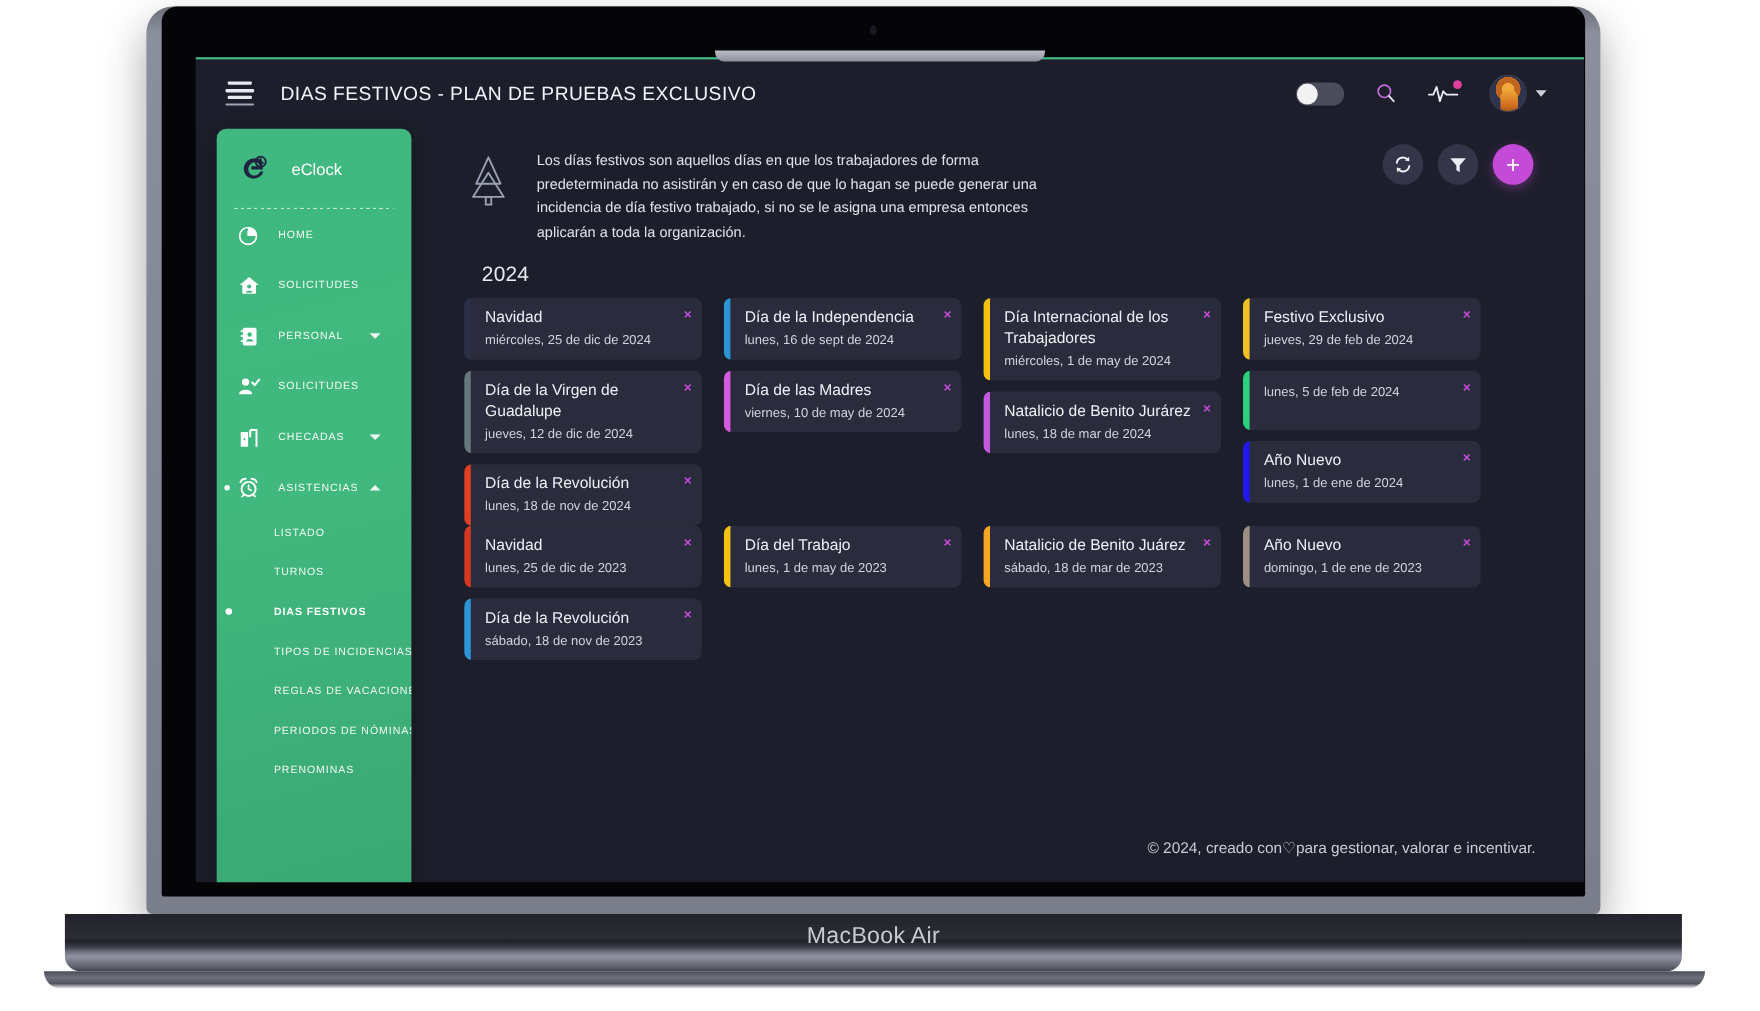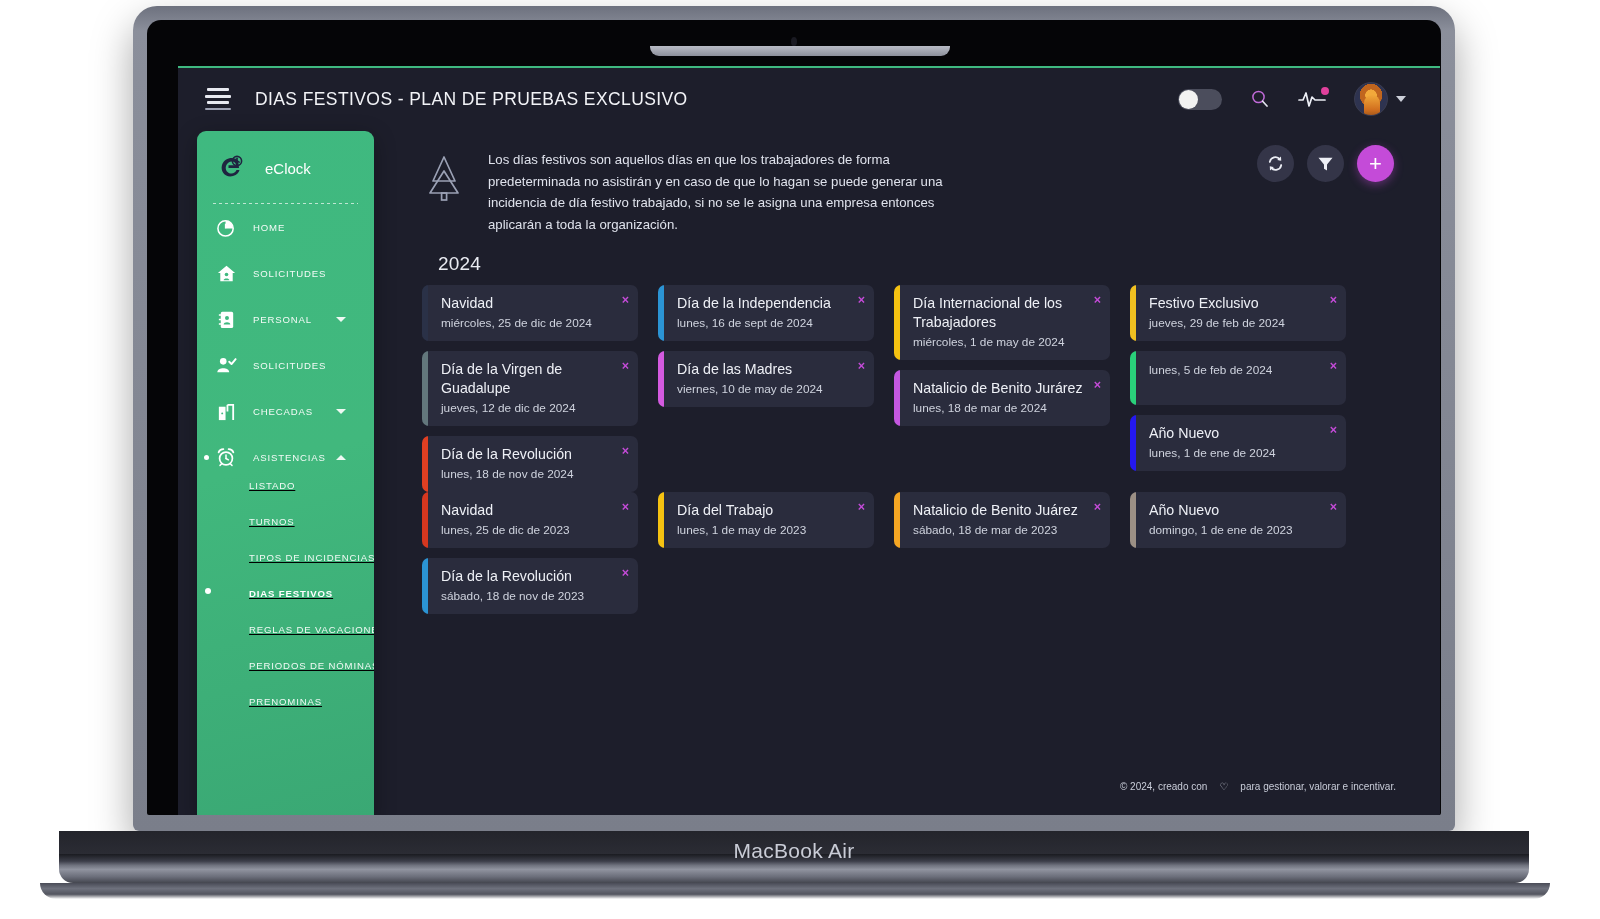--- a/index.html
+++ b/index.html
@@ -11,21 +11,21 @@
   }
 
   
   #laptop-mockup {
     position: absolute; left: 0; top: 0; width: 1600px; height: 919px;
   }
   #laptop-lid {
     position: absolute; left: 133px; top: 6px; width: 1322px; height: 825px;
     background: linear-gradient(180deg,#6d717e 0%, #8b8f9b 3%, #7a7e8a 100%);
     border-radius: 24px 24px 6px 6px;
-    padding: 14px 14px 16px 14px;
+    padding: 0 14px 16px 14px;
     box-shadow: 0 18px 40px rgba(0,0,0,.35);
   }
   #laptop-screen-black {
     width: 100%; height: 100%;
     background: #050507;
     border-radius: 14px 14px 2px 2px;
     overflow: hidden;
     position: relative;
   }
   #webcam-dot {
@@ -143,22 +143,22 @@
     margin-left: 14px; color:#f4fbf7; font-size: 9.6px; letter-spacing: .85px;
     white-space: nowrap;
   }
   .nav-caret {
     position:absolute; right: 28px; width:0;height:0;
     border-left:5px solid transparent;border-right:5px solid transparent;
   }
   .nav-caret.down { border-top:5px solid #eef9f3; }
   .nav-caret.up { border-bottom:5px solid #eef9f3; }
   .nav-sub {
-    display:flex; align-items:flex-start; height: 36px; padding-left: 52px;
-    position: relative; cursor: pointer; text-decoration: underline;
+    display:flex; align-items:center; height: 36px; padding-left: 52px;
+    position: relative; cursor: pointer;
   }
   .nav-sub .nav-dot { position:absolute; left: 8px; width: 6px; height:6px; border-radius:50%; background:#ffffff; }
   .nav-sub-label { color:#f1faf5; font-size: 9.6px; letter-spacing: .85px; white-space: nowrap; }
   .nav-sub.active .nav-sub-label { color:#ffffff; font-weight:bold; }
 
   
   #main { position:absolute; left: 212px; top: 63px; right: 0; bottom: 0; }
   #intro { display:flex; padding: 18px 0 0 32px; }
   #tree-icon { width: 44px; flex:none; margin-top: 2px; }
   #intro-text {
@@ -194,21 +194,21 @@
   .card-body { padding: 9px 26px 9px 13px; flex:1; }
   .card-title { color:#eef0f6; font-size: 14.2px; line-height: 19px; }
   .card-date { color:#cfd3de; font-size: 11.8px; line-height: 17px; margin-top: 2px; }
   .card-close {
     position:absolute; right: 9px; top: 9px;
     color:#c44bd8; font-size: 12.5px; font-weight:bold; cursor:pointer; line-height:1;
   }
 
   #footer {
     position:absolute; right: 44px; bottom: 24px;
-    color:#c8ccd8; font-size: 10px; display:flex; align-items:flex-end; gap:12px;
+    color:#c8ccd8; font-size: 14px; display:flex; align-items:flex-end; gap:0;
   }
 </style>
 </head>
 <body>
 
 <div id="laptop-mockup">
 
   <div id="laptop-lid">
     <div id="laptop-screen-black">
       <div id="webcam-dot"></div>
@@ -341,26 +341,26 @@
             <span class="nav-label">ASISTENCIAS</span>
             <span class="nav-caret up"></span>
           </div>
 
           <div class="nav-sub">
             <span class="nav-sub-label">LISTADO</span>
           </div>
           <div class="nav-sub">
             <span class="nav-sub-label">TURNOS</span>
           </div>
-          <div class="nav-sub">
-            <span class="nav-sub-label">TIPOS DE INCIDENCIAS</span>
-          </div>
           <div class="nav-sub active">
             <span class="nav-dot"></span>
             <span class="nav-sub-label">DIAS FESTIVOS</span>
+          </div>
+          <div class="nav-sub">
+            <span class="nav-sub-label">TIPOS DE INCIDENCIAS</span>
           </div>
           <div class="nav-sub">
             <span class="nav-sub-label">REGLAS DE VACACIONES</span>
           </div>
           <div class="nav-sub">
             <span class="nav-sub-label">PERIODOS DE NÓMINAS</span>
           </div>
           <div class="nav-sub">
             <span class="nav-sub-label">PRENOMINAS</span>
           </div>

